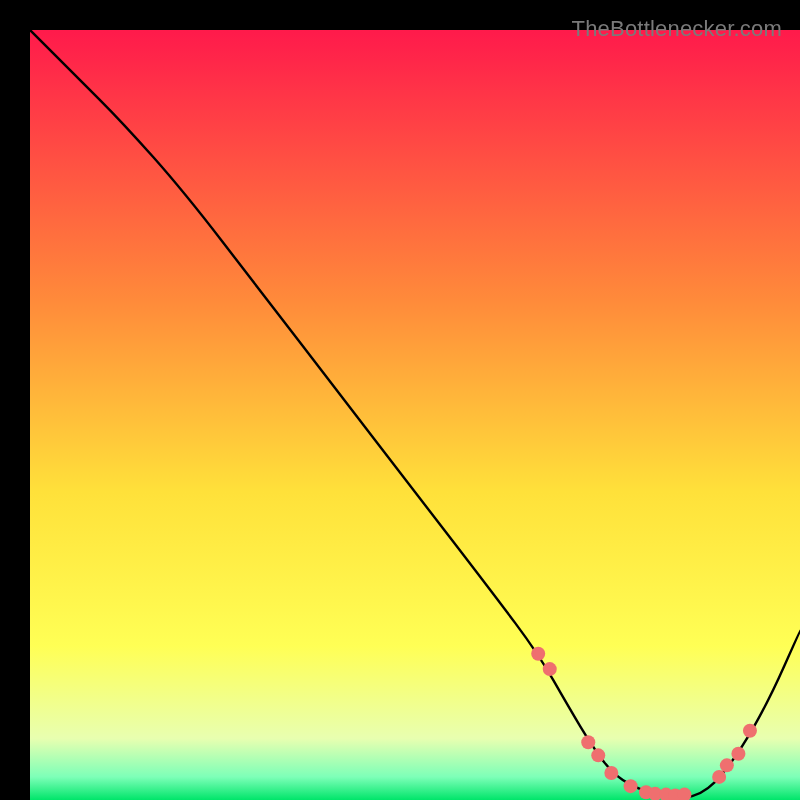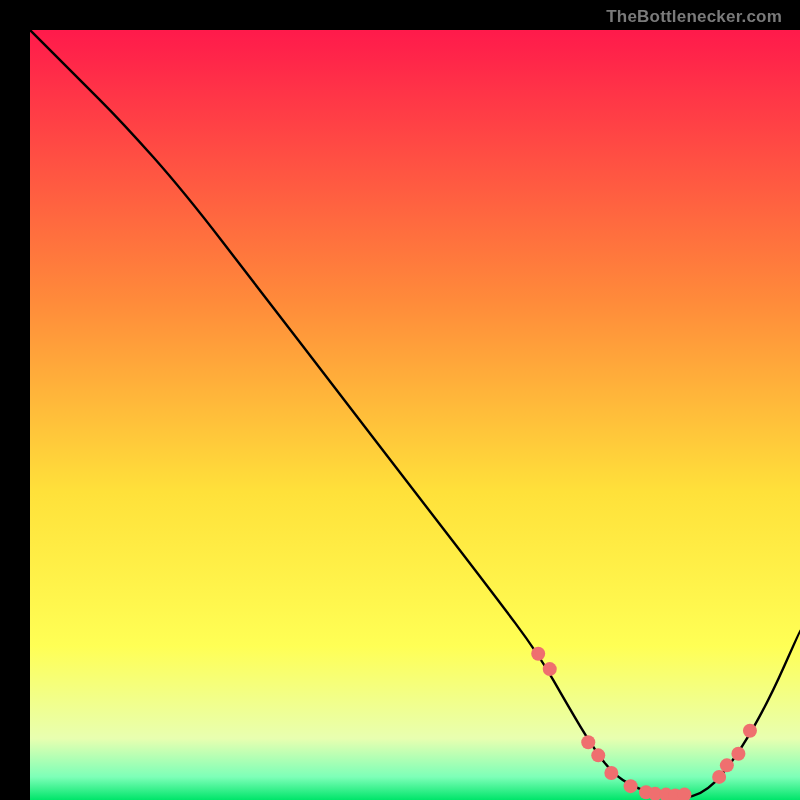--- a/index.html
+++ b/index.html
@@ -21,26 +21,26 @@
   }
   .plot {
     position: absolute;
     left: 15px;
     top: 15px;
     width: 770px;
     height: 770px;
   }
   .watermark {
     position: absolute;
-    top: 7px;
+    top: 16px;
     right: 18px;
     color: #7a7a7a;
-    font-size: 17px;
+    font-size: 22px;
     letter-spacing: 0.2px;
-    font-weight: 700;
+    font-weight: 400;
   }
   svg { display: block; }
 </style>
 </head>
 <body>
 
 <div class="frame">
   <svg class="plot" width="770" height="770" viewBox="0 0 770 770">
     <defs>
       <linearGradient id="bg" x1="0" y1="0" x2="0" y2="1">

